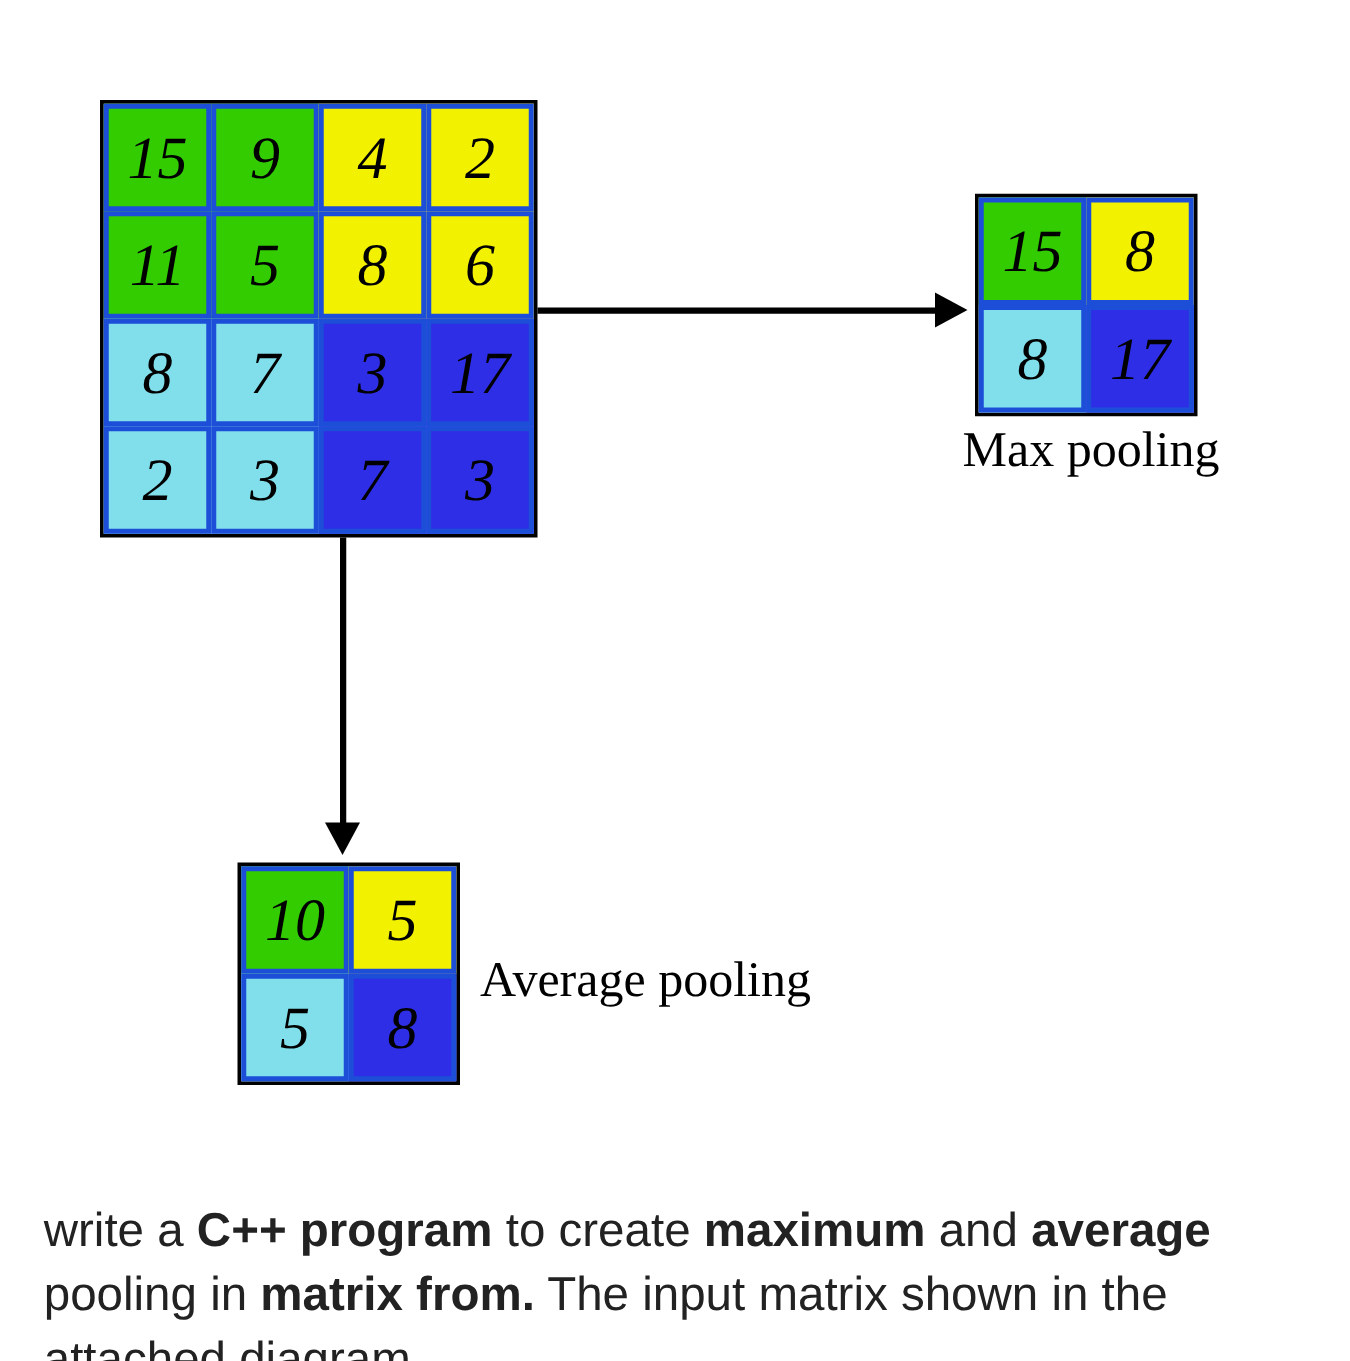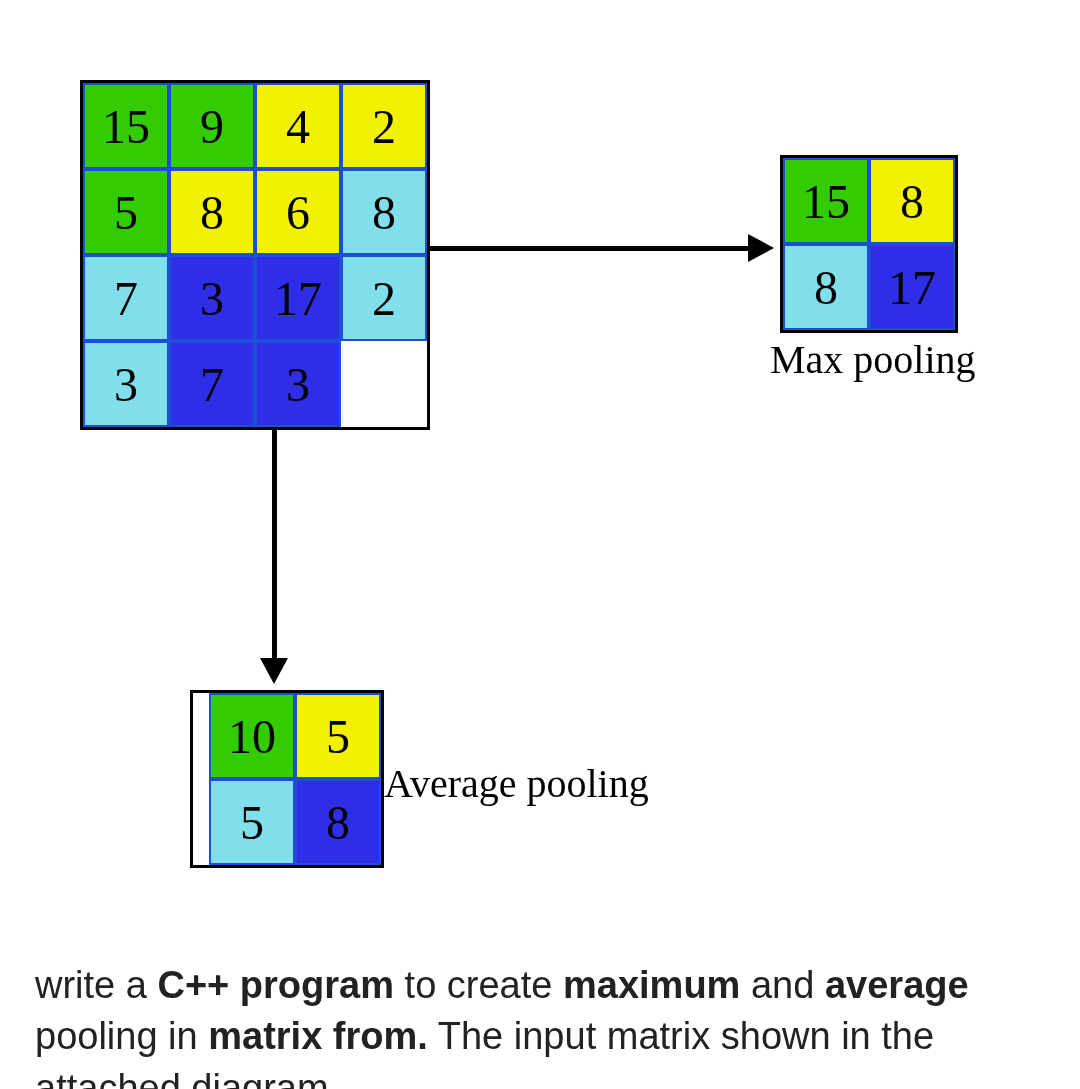--- a/index.html
+++ b/index.html
@@ -17,25 +17,26 @@
   }
   .grid {
     position: absolute;
     display: grid;
     border: 3px solid #000;
   }
   .grid .cell {
     display: flex;
     align-items: center;
     justify-content: center;
-    border: 2px solid #1d4ed8;
+    border: 4px solid #1d4ed8;
     font-size: 48px;
     font-weight: 400;
     font-family: "Times New Roman", serif;
     box-sizing: border-box;
+    font-style: italic;
   }
   .label {
     position: absolute;
     font-size: 40px;
     font-family: "Times New Roman", serif;
     color: #000;
   }
   .arrow-line {
     position: absolute;
     background: #000;
@@ -67,20 +68,21 @@
 </head>
 <body>
 
 <div class="canvas">
 
   <div class="grid" id="grid-input" style="left:80px; top:80px; width:344px; height:344px; grid-template-columns:repeat(4,1fr); grid-template-rows:repeat(4,1fr);">
   <div class="cell" style="background: rgb(51, 204, 0);">15</div>
       <div class="cell" style="background: rgb(51, 204, 0);">9</div>
       <div class="cell" style="background: rgb(242, 242, 0);">4</div>
       <div class="cell" style="background: rgb(242, 242, 0);">2</div>
+      <div class="cell" style="background: rgb(51, 204, 0);">11</div>
       <div class="cell" style="background: rgb(51, 204, 0);">5</div>
       <div class="cell" style="background: rgb(242, 242, 0);">8</div>
       <div class="cell" style="background: rgb(242, 242, 0);">6</div>
       <div class="cell" style="background: rgb(128, 223, 235);">8</div>
       <div class="cell" style="background: rgb(128, 223, 235);">7</div>
       <div class="cell" style="background: rgb(46, 46, 230);">3</div>
       <div class="cell" style="background: rgb(46, 46, 230);">17</div>
       <div class="cell" style="background: rgb(128, 223, 235);">2</div>
       <div class="cell" style="background: rgb(128, 223, 235);">3</div>
       <div class="cell" style="background: rgb(46, 46, 230);">7</div>
@@ -88,21 +90,21 @@
     </div>
 
   <div class="grid" id="grid-max" style="left:780px; top:155px; width:172px; height:172px; grid-template-columns:repeat(2,1fr); grid-template-rows:repeat(2,1fr);">
   <div class="cell" style="background: rgb(51, 204, 0);">15</div>
       <div class="cell" style="background: rgb(242, 242, 0);">8</div>
       <div class="cell" style="background: rgb(128, 223, 235);">8</div>
       <div class="cell" style="background: rgb(46, 46, 230);">17</div>
     </div>
   <div class="label" style="left:770px; top:336px;">Max pooling</div>
 
-  <div class="grid" id="grid-avg" style="left:190px; top:690px; width:172px; height:172px; grid-template-columns:repeat(2,1fr); grid-template-rows:repeat(2,1fr);padding-left:16px;">
+  <div class="grid" id="grid-avg" style="left:190px; top:690px; width:172px; height:172px; grid-template-columns:repeat(2,1fr); grid-template-rows:repeat(2,1fr);">
   <div class="cell" style="background: rgb(51, 204, 0);">10</div>
       <div class="cell" style="background: rgb(242, 242, 0);">5</div>
       <div class="cell" style="background: rgb(128, 223, 235);">5</div>
       <div class="cell" style="background: rgb(46, 46, 230);">8</div>
     </div>
   <div class="label" style="left:384px; top:760px;">Average pooling</div>
 
   <div class="arrow-line" style="left:430px; top:246px; width:320px; height:5px;"></div>
   <div class="arrow-head-right" style="left:748px; top:234px;"></div>
 

